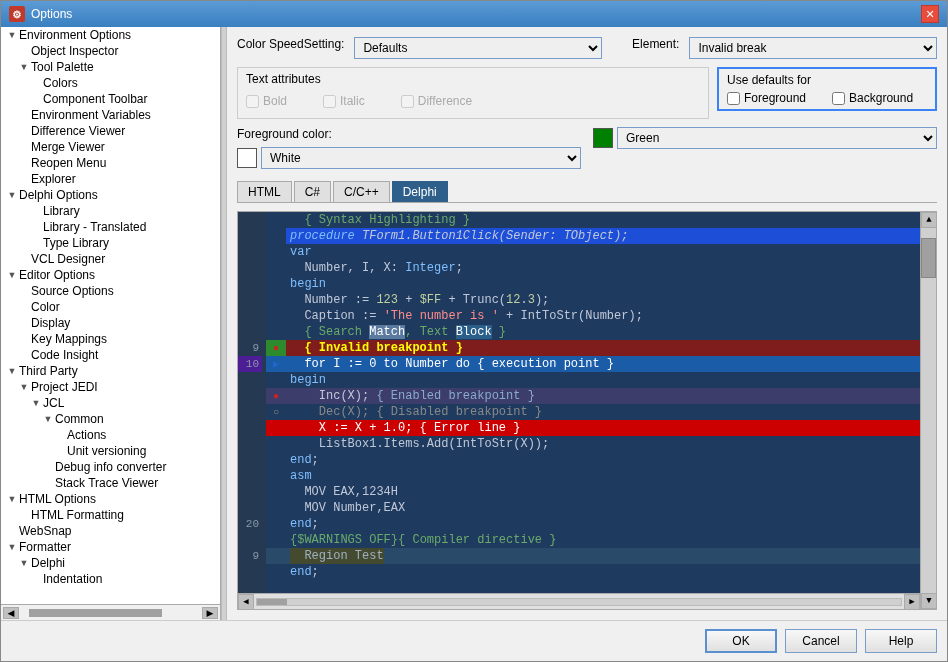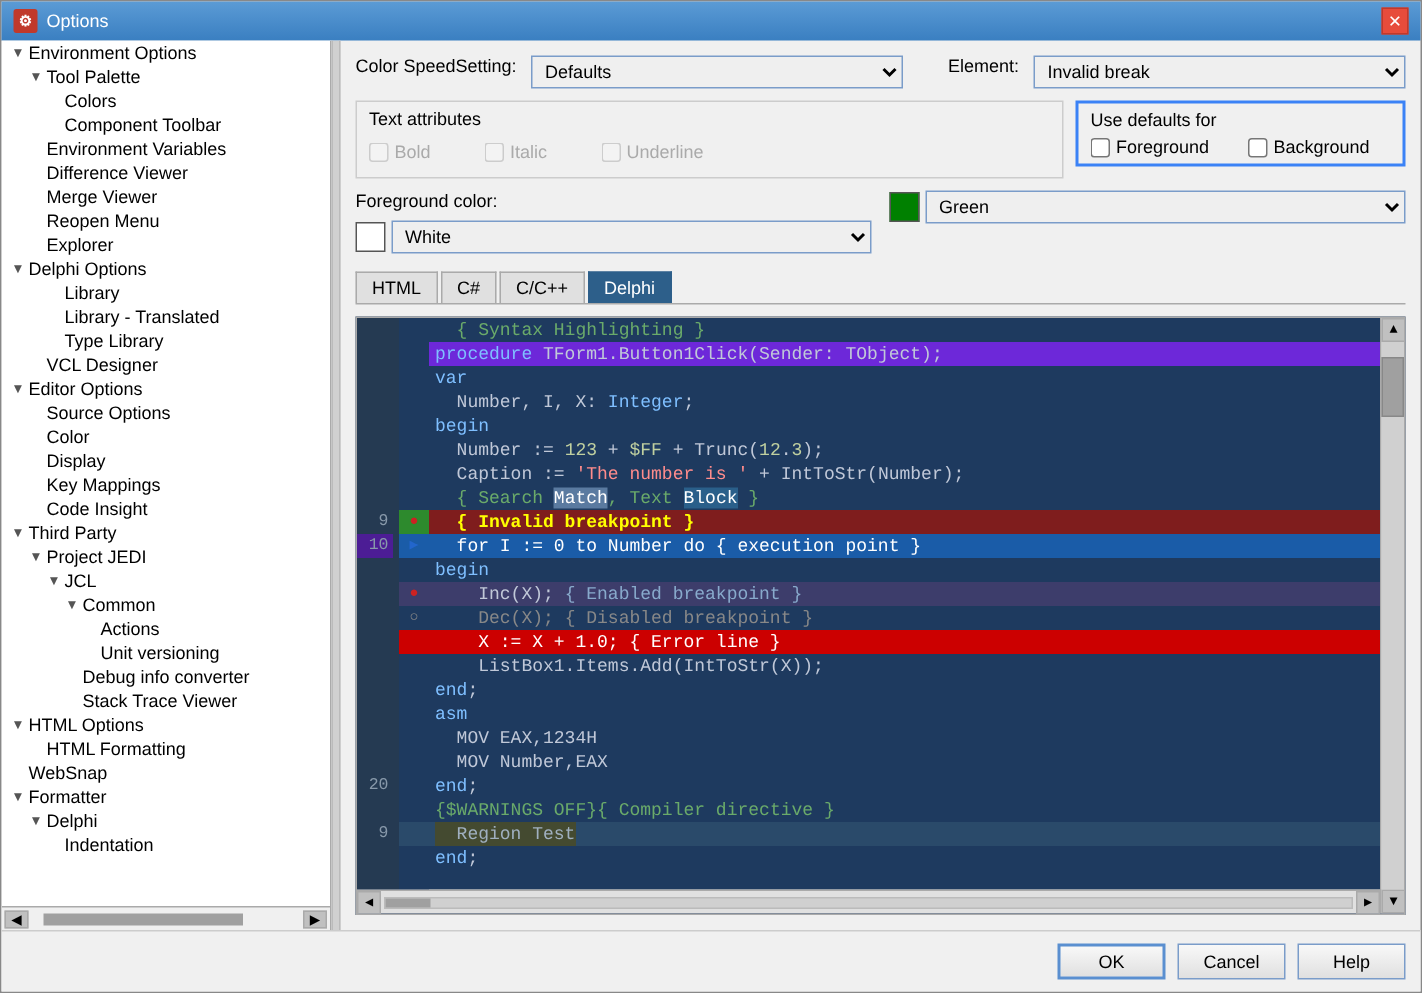--- a/index.html
+++ b/index.html
@@ -96,20 +96,25 @@
 
   <div class="content">
 
     <div class="tree-panel">
       <div class="tree-scroll" id="tree-container">
 
       <div class="tree-item">
             <span class="tree-indent" style="width: 4px; display: inline-block;"></span>
             <span class="tree-expand" style="color: rgb(85, 85, 85); font-size: 9px;">▼</span>
             <span class="tree-label">Environment Options</span>
+          </div>
+          <div class="tree-item">
+            <span class="tree-indent" style="width: 16px; display: inline-block;"></span>
+            <span class="tree-expand"></span>
+            <span class="tree-label">Object Inspector</span>
           </div>
           <div class="tree-item">
             <span class="tree-indent" style="width: 16px; display: inline-block;"></span>
             <span class="tree-expand" style="color: rgb(85, 85, 85); font-size: 9px;">▼</span>
             <span class="tree-label">Tool Palette</span>
           </div>
           <div class="tree-item">
             <span class="tree-indent" style="width: 28px; display: inline-block;"></span>
             <span class="tree-expand"></span>
             <span class="tree-label">Colors</span>
@@ -310,21 +315,21 @@
             <label class="checkbox-item">
               <input type="checkbox" disabled="" style="">
               <span style="color:#aaa;">Bold</span>
             </label>
             <label class="checkbox-item" style="margin-left:20px;">
               <input type="checkbox" disabled="" style="">
               <span style="color:#aaa;">Italic</span>
             </label>
             <label class="checkbox-item" style="margin-left:20px;">
               <input type="checkbox" disabled="" style="">
-              <span style="color:#aaa;">Underline</span>
+              <span style="color:#aaa;">Difference</span>
             </label>
           </div>
         </div>
 
         <div style="flex:0 0 220px;border:2px solid #3b82f6;padding:4px 8px;margin-left:8px;">
           <div class="section-label">Use defaults for</div>
           <div class="use-defaults" style="margin-top:4px;">
             <label class="use-defaults-item">
               <input type="checkbox" style="">
               <span>Foreground</span>
@@ -419,21 +424,21 @@
                 <div style="height: 16px; width: 20px; display: flex; align-items: center; justify-content: center; font-size: 10px; background: rgb(30, 58, 95);"></div>
                 <div style="height: 16px; width: 20px; display: flex; align-items: center; justify-content: center; font-size: 10px; background: rgb(30, 58, 95);"></div>
                 <div style="height: 16px; width: 20px; display: flex; align-items: center; justify-content: center; font-size: 10px; background: rgb(30, 58, 95);"></div>
                 <div style="height: 16px; width: 20px; display: flex; align-items: center; justify-content: center; font-size: 10px; background: rgb(30, 58, 95);"></div>
                 <div style="height: 16px; width: 20px; display: flex; align-items: center; justify-content: center; font-size: 10px; background: rgb(42, 74, 106);"></div>
                 <div style="height: 16px; width: 20px; display: flex; align-items: center; justify-content: center; font-size: 10px; background: rgb(30, 58, 95);"></div>
               </div>
 
             <div class="code-lines" id="code-lines" style="flex:1;overflow:hidden;">
                 <div class="code-line" style="background: rgb(30, 58, 95); color: rgb(106, 170, 106);"><span style="color:#6aaa6a">  { Syntax Highlighting }</span></div>
-                <div class="code-line" style="background: #6d28d9; color: rgb(192, 200, 216);"><span style="color:#7fbfff">procedure</span> TForm1.Button1Click(Sender: TObject);</div>
+                <div class="code-line" style="background: #1d4ed8; color: rgb(192, 200, 216); font-style: italic;"><span style="color:#7fbfff">procedure</span> TForm1.Button1Click(Sender: TObject);</div>
                 <div class="code-line" style="background: rgb(30, 58, 95); color: rgb(192, 200, 216);"><span style="color:#7fbfff">var</span></div>
                 <div class="code-line" style="background: rgb(30, 58, 95); color: rgb(192, 200, 216);">  Number, I, X: <span style="color:#7fbfff">Integer</span>;</div>
                 <div class="code-line" style="background: rgb(30, 58, 95); color: rgb(192, 200, 216);"><span style="color:#7fbfff">begin</span></div>
                 <div class="code-line" style="background: rgb(30, 58, 95); color: rgb(192, 200, 216);">  Number := <span style="color:#c0d0a0">123</span> + <span style="color:#c0d0a0">$FF</span> + Trunc(<span style="color:#c0d0a0">12</span>.<span style="color:#c0d0a0">3</span>);</div>
                 <div class="code-line" style="background: rgb(30, 58, 95); color: rgb(192, 200, 216);">  Caption := <span style="color:#ff8c8c">'The number is '</span> + IntToStr(Number);</div>
                 <div class="code-line" style="background: rgb(30, 58, 95); color: rgb(192, 200, 216);"><span style="color:#6aaa6a">  { Search <span style="background:#5a7aa0;color:white">Match</span>, Text <span style="background:#2a5f8a;color:white">Block</span> }</span></div>
                 <div class="code-line" style="background: #7f1d1d; color: rgb(255, 255, 0); font-weight: bold;">  { Invalid breakpoint }</div>
                 <div class="code-line" style="background: rgb(26, 92, 168); color: rgb(255, 255, 255);">  for I := 0 to Number do { execution point }</div>
                 <div class="code-line" style="background: rgb(30, 58, 95); color: rgb(192, 200, 216);">  <span style="color:#7fbfff">begin</span></div>
                 <div class="code-line" style="background: rgb(61, 61, 107); color: rgb(192, 200, 216);"><span style="color:#c0c8d8">    Inc(X); <span style="color:#88aacc">{ Enabled breakpoint }</span></span></div>

